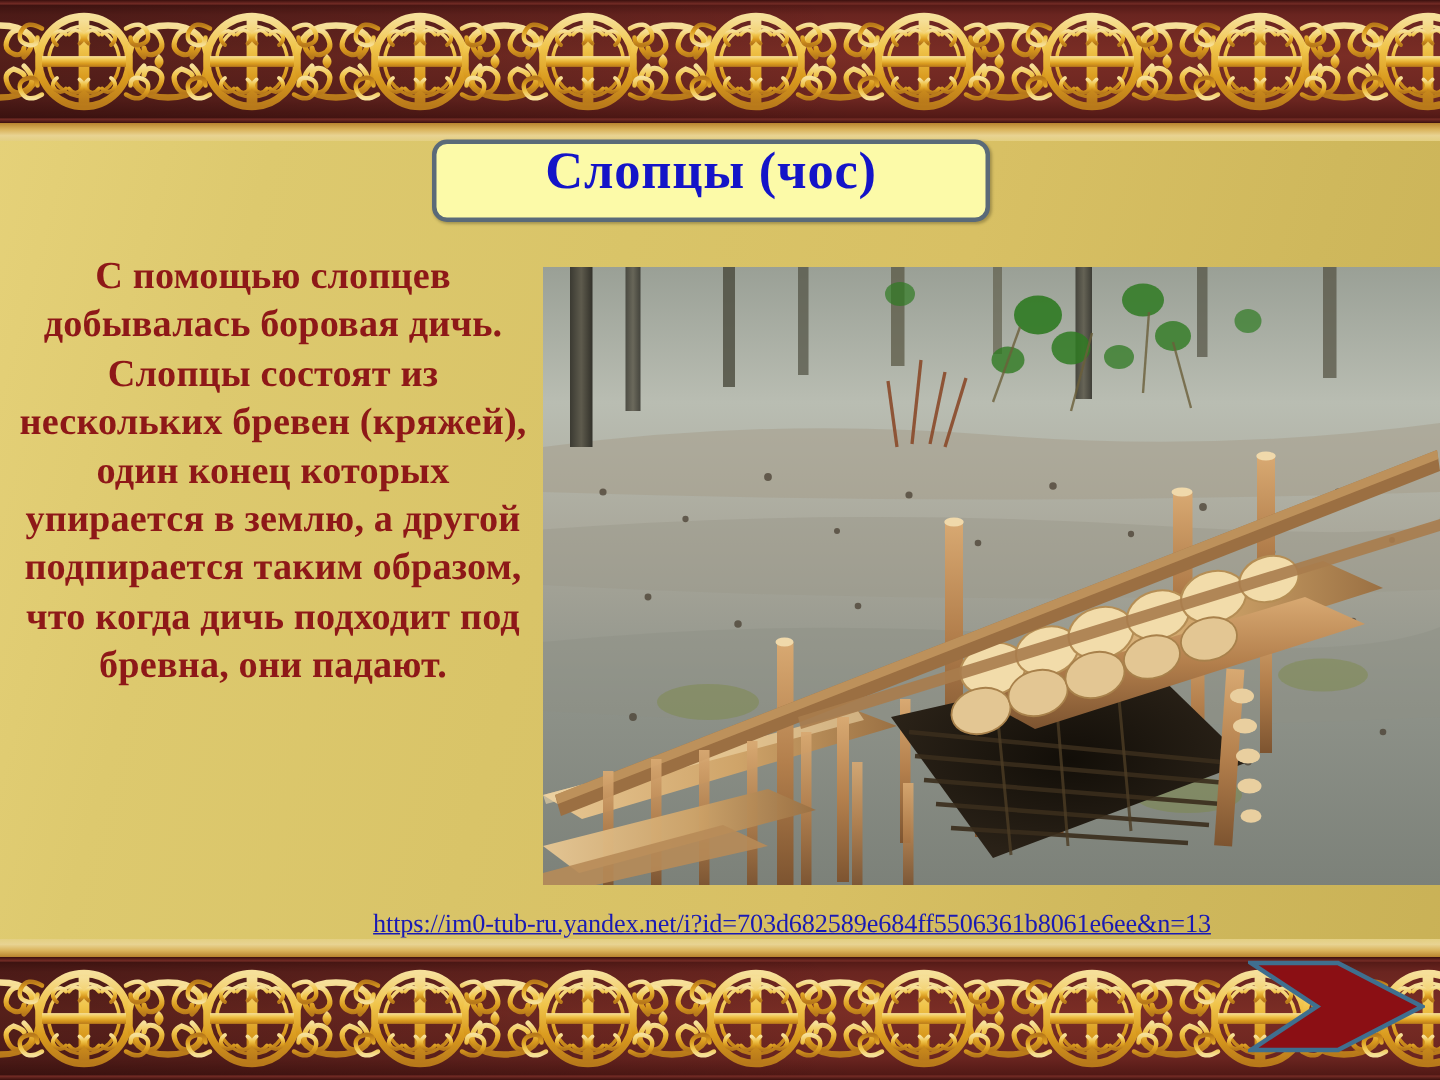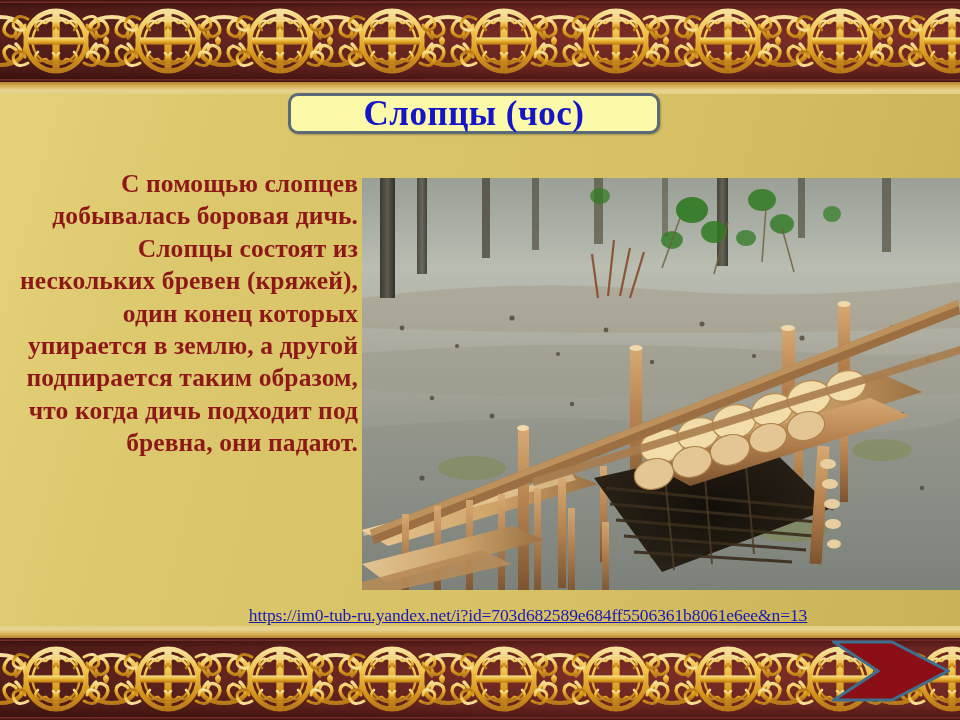--- a/index.html
+++ b/index.html
@@ -53,46 +53,45 @@
   }
   .band.top { top: 82px; }
   .band.bottom { bottom: 82px; background: linear-gradient(180deg, #e3cf82 0%, #e8d392 30%, #d9b25a 65%, #b8842e 100%); }
 
   
   .title-box {
     position: absolute;
     left: 288px;
     top: 93px;
     width: 372px;
-    height: 41px;
+    height: 55px;
     box-sizing: border-box;
     background: #fcfaa8;
     border: 3px solid #5a6a78;
     border-radius: 10px;
     display: flex;
-    align-items: center;
     justify-content: center;
     box-shadow: 1px 1px 2px rgba(0,0,0,0.25);
   }
   .title-text {
     color: #1414c8;
     font-size: 35px;
     font-weight: bold;
     letter-spacing: 0.5px;
     white-space: nowrap;
     line-height: 1;
   }
 
   
   .body-text {
     position: absolute;
     left: 6px;
     top: 168px;
     width: 352px;
-    text-align: right;
+    text-align: center;
     color: #8e1818;
     font-size: 25.5px;
     font-weight: bold;
     line-height: 1.27;
     letter-spacing: 0.1px;
   }
 
   
   .photo {
     position: absolute;

